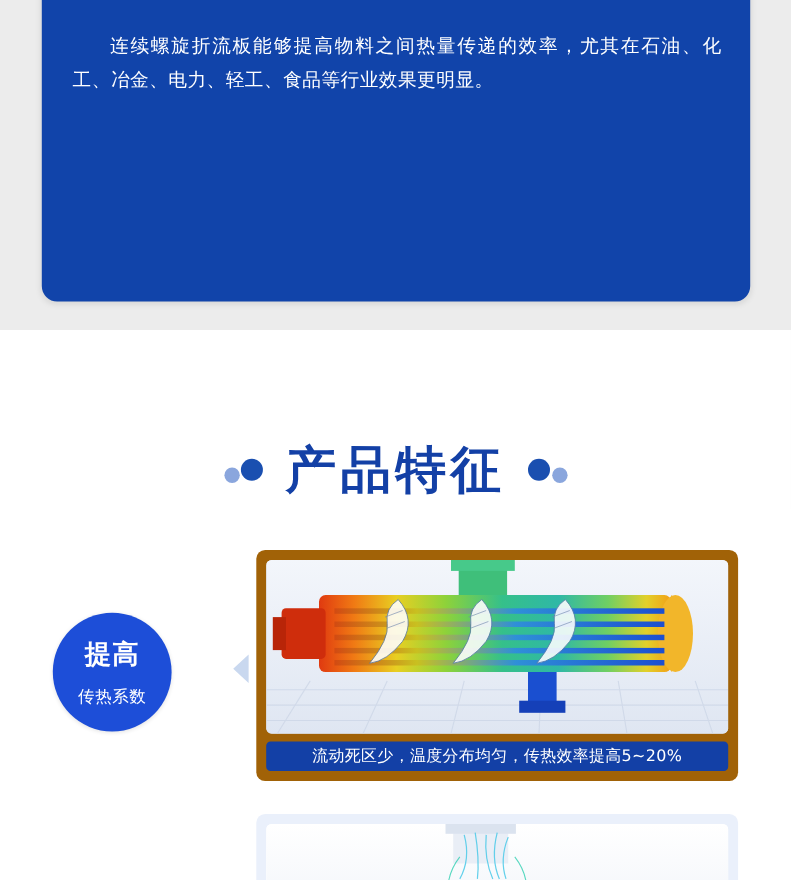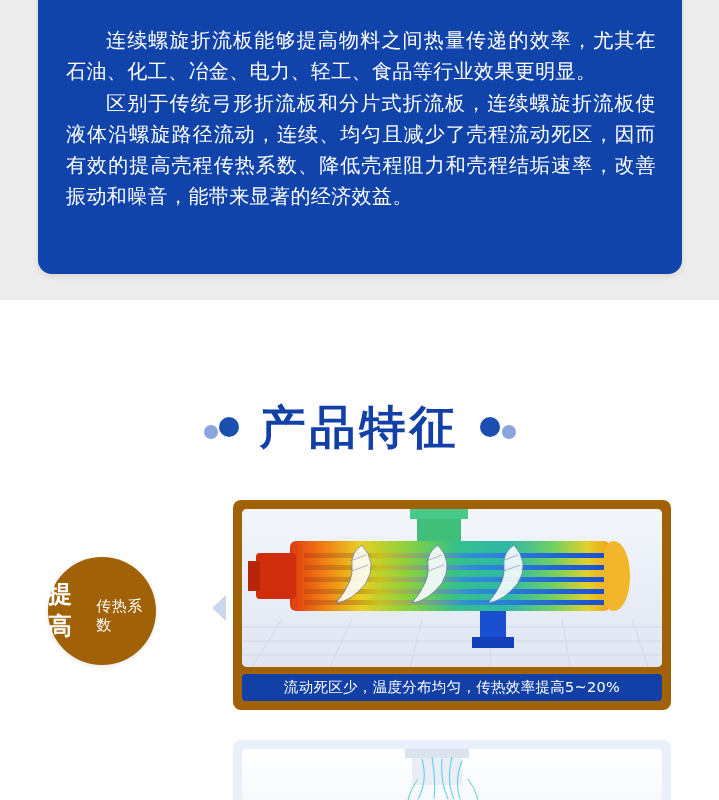--- a/index.html
+++ b/index.html
@@ -32,24 +32,24 @@
     background: #1144aa;
     border-radius: 14px;
     box-shadow: 0 2px 6px rgba(0,0,0,0.10);
   }
   .desc-body {
     position: absolute;
     left: 28px;
     top: 44px;
     width: 590px;
     color: #ffffff;
-    font-size: 20px;
+    font-size: 17px;
     line-height: 31px;
     letter-spacing: 0.4px;
-    font-family: Liberation Mono, monospace;
+    font-family: Liberation Sans, sans-serif;
   }
   .desc-body p {
     margin: 0 0 1px 0;
     text-indent: 2em;
     text-align: justify;
   }
 
   
   .features-section {
     position: absolute;
@@ -114,24 +114,24 @@
   .feature-row.row1 { top: 200px; height: 228px; }
   .feature-row.row2 { top: 440px; height: 120px; }
 
   .feature-badge {
     position: absolute;
     left: 48px;
     top: 57px;
     width: 108px;
     height: 108px;
     border-radius: 50%;
-    background: #a16207;
+    background: #1d4ed8;
     color: #ffffff;
     display: flex;
-    flex-direction: row;
+    flex-direction: column;
     align-items: center;
     justify-content: center;
     font-family: Liberation Serif, serif;
     box-shadow: 0 1px 4px rgba(0,0,0,0.12);
   }
   .feature-badge .line1 {
     font-size: 24px;
     font-weight: bold;
     letter-spacing: 1px;
     margin-bottom: 3px;
@@ -210,21 +210,20 @@
   .clip { overflow: hidden; }
 </style>
 </head>
 <body>
 
 <div class="desc-section clip">
   <div class="desc-card">
 
     <div class="desc-body">
       <p>连续螺旋折流板能够提高物料之间热量传递的效率，尤其在石油、化工、冶金、电力、轻工、食品等行业效果更明显。</p>
-      <p>区别于传统弓形折流板和分片式折流板，连续螺旋折流板使液体沿螺旋路径流动，连续、均匀且减少了壳程流动死区，因而有效的提高壳程传热系数、降低壳程阻力和壳程结垢速率，改善振动和噪音，能带来显著的经济效益。</p>
     </div>
   </div>
 </div>
 
 <div class="features-section clip">
 
   <div class="features-heading">
     <span class="feat-dots">
       <span class="d1"></span>
         <span class="d2"></span>

